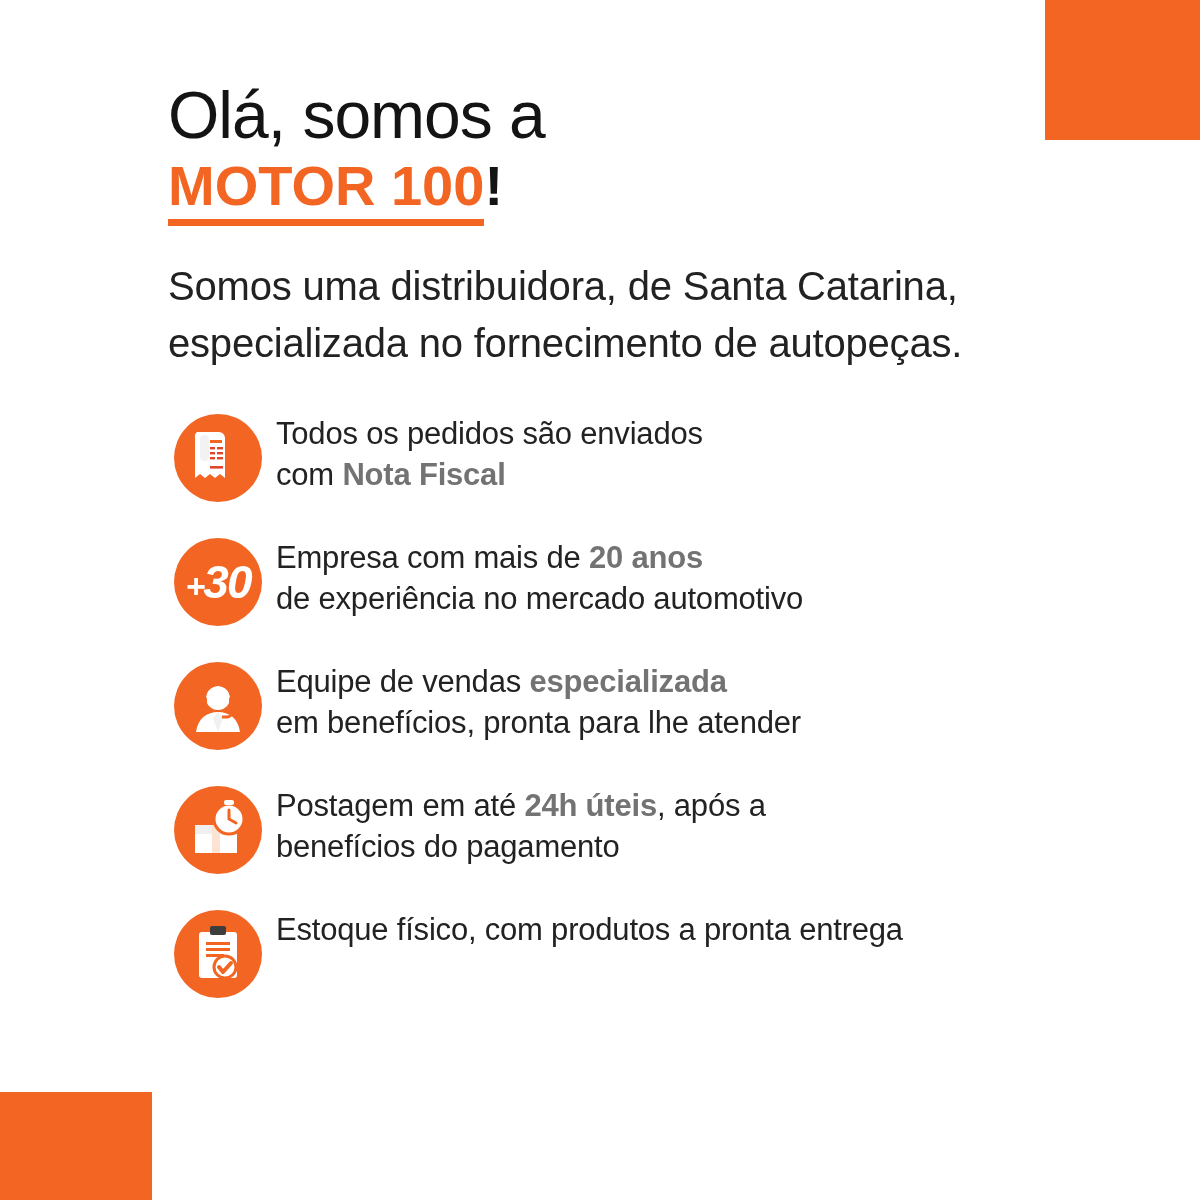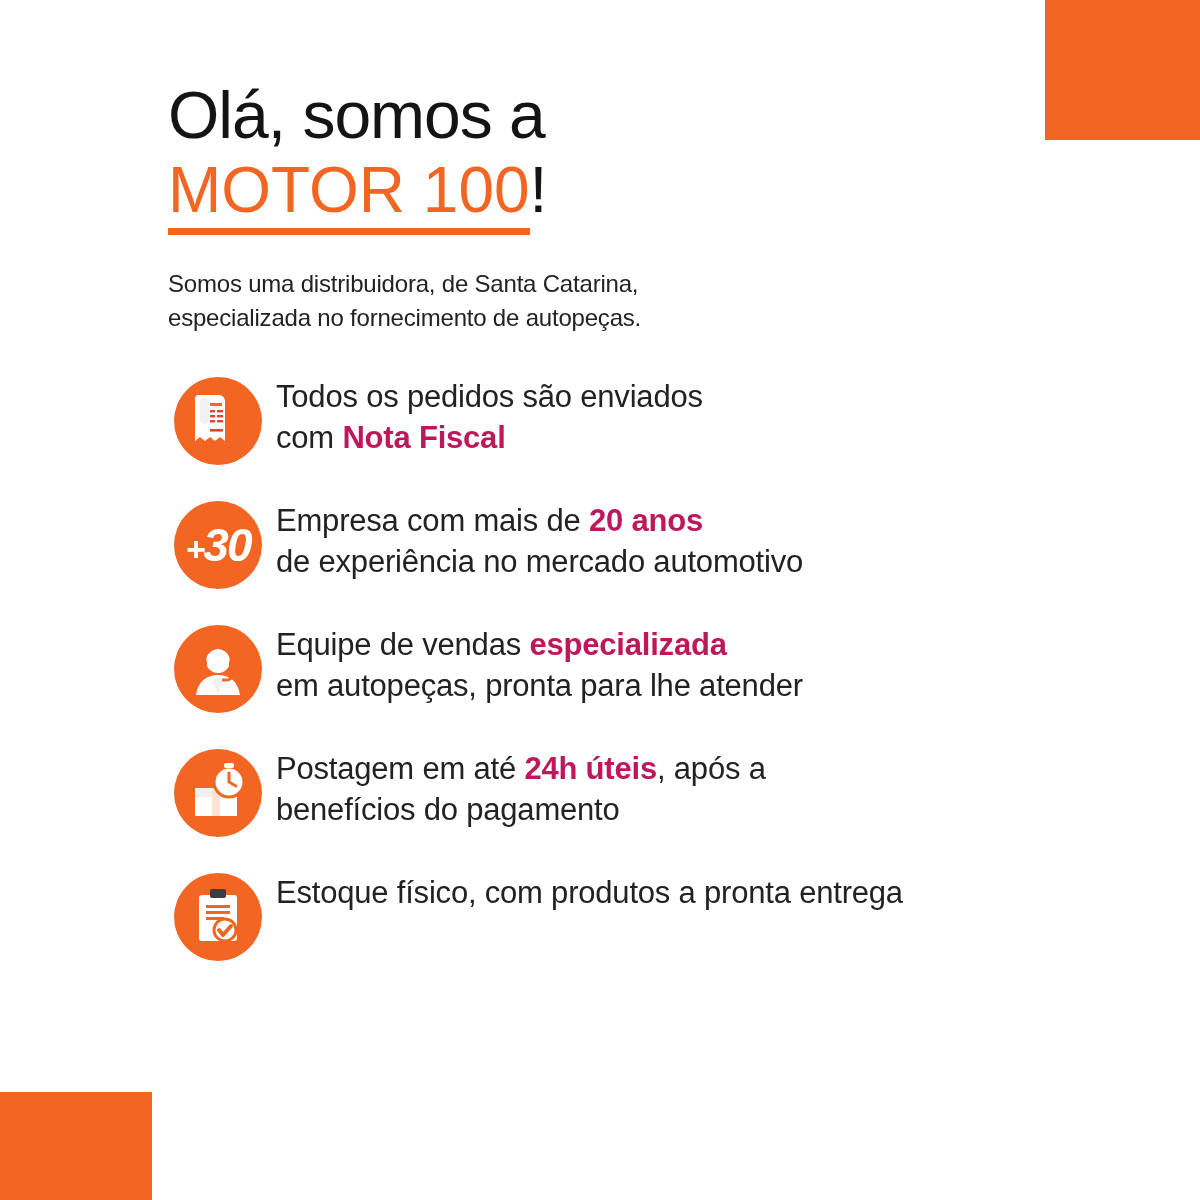--- a/index.html
+++ b/index.html
@@ -48,41 +48,41 @@
   
   .headline-1 {
     font-size: 66px;
     font-weight: normal;
     color: #141414;
     letter-spacing: -1px;
     line-height: 1.02;
     margin: 0;
   }
   .headline-2 {
-    font-size: 64px;
-    font-weight: normal;
+    font-size: 56px;
+    font-weight: bold;
     color: #141414;
     letter-spacing: 0px;
     line-height: 1.05;
     margin: 8px 0 12px 0;
     white-space: nowrap;
   }
   .headline-2 .brand {
     color: #f26522;
     border-bottom: 7px solid #f26522;
     padding-bottom: 2px;
   }
   .headline-2 .bang {
     color: #141414;
   }
 
   
   .intro {
     margin: 42px 0 0 0;
-    font-size: 24px;
+    font-size: 40px;
     line-height: 1.42;
     color: #222222;
     letter-spacing: -0.2px;
   }
   .confira {
     margin: 40px 0 0 0;
     font-size: 32px;
     line-height: 1.4;
     color: #222222;
     letter-spacing: -0.2px;
@@ -110,21 +110,21 @@
     justify-content: center;
   }
   .benefit .text {
     font-size: 31px;
     line-height: 1.32;
     color: #222222;
     letter-spacing: -0.2px;
     padding-left: 8px;
   }
   .benefit .text .hl {
-    color: #be185d;
+    color: #737373;
     font-weight: bold;
   }
 
   
   .circle {
     width: 88px;
     height: 88px;
     border-radius: 50%;
     background: #f26522;
     position: relative;
@@ -209,21 +209,21 @@
               <path d="M32 38 l-5 6 5 14 5 -14 z" fill="#f0f0f0"></path>
               <path d="M18 24 a14 14 0 0 1 28 0" fill="none" stroke="#f26522" stroke-width="4"></path>
               <rect x="14" y="22" width="7" height="12" rx="3.5" fill="#f26522"></rect>
               <rect x="43" y="22" width="7" height="12" rx="3.5" fill="#f26522"></rect>
               <path d="M46 33 v5 a5 5 0 0 1 -5 5 h-5" fill="none" stroke="#f26522" stroke-width="3"></path>
             </svg>
           </div>
         </div>
         <div class="text">
           <span>Equipe de vendas </span><span class="hl">especializada</span><br>
-          <span>em autopeças, pronta para lhe atender</span>
+          <span>em benefícios, pronta para lhe atender</span>
         </div>
       </div>
 
       <div class="benefit">
         <div class="icon-wrap">
           <div class="circle">
             <svg width="66" height="66" viewBox="0 0 66 66" aria-hidden="true">
               <rect x="10" y="28" width="42" height="28" fill="#ffffff"></rect>
               <rect x="10" y="28" width="42" height="9" fill="#f0f0f0"></rect>
               <rect x="27" y="28" width="8" height="28" fill="#fde3d3"></rect>

